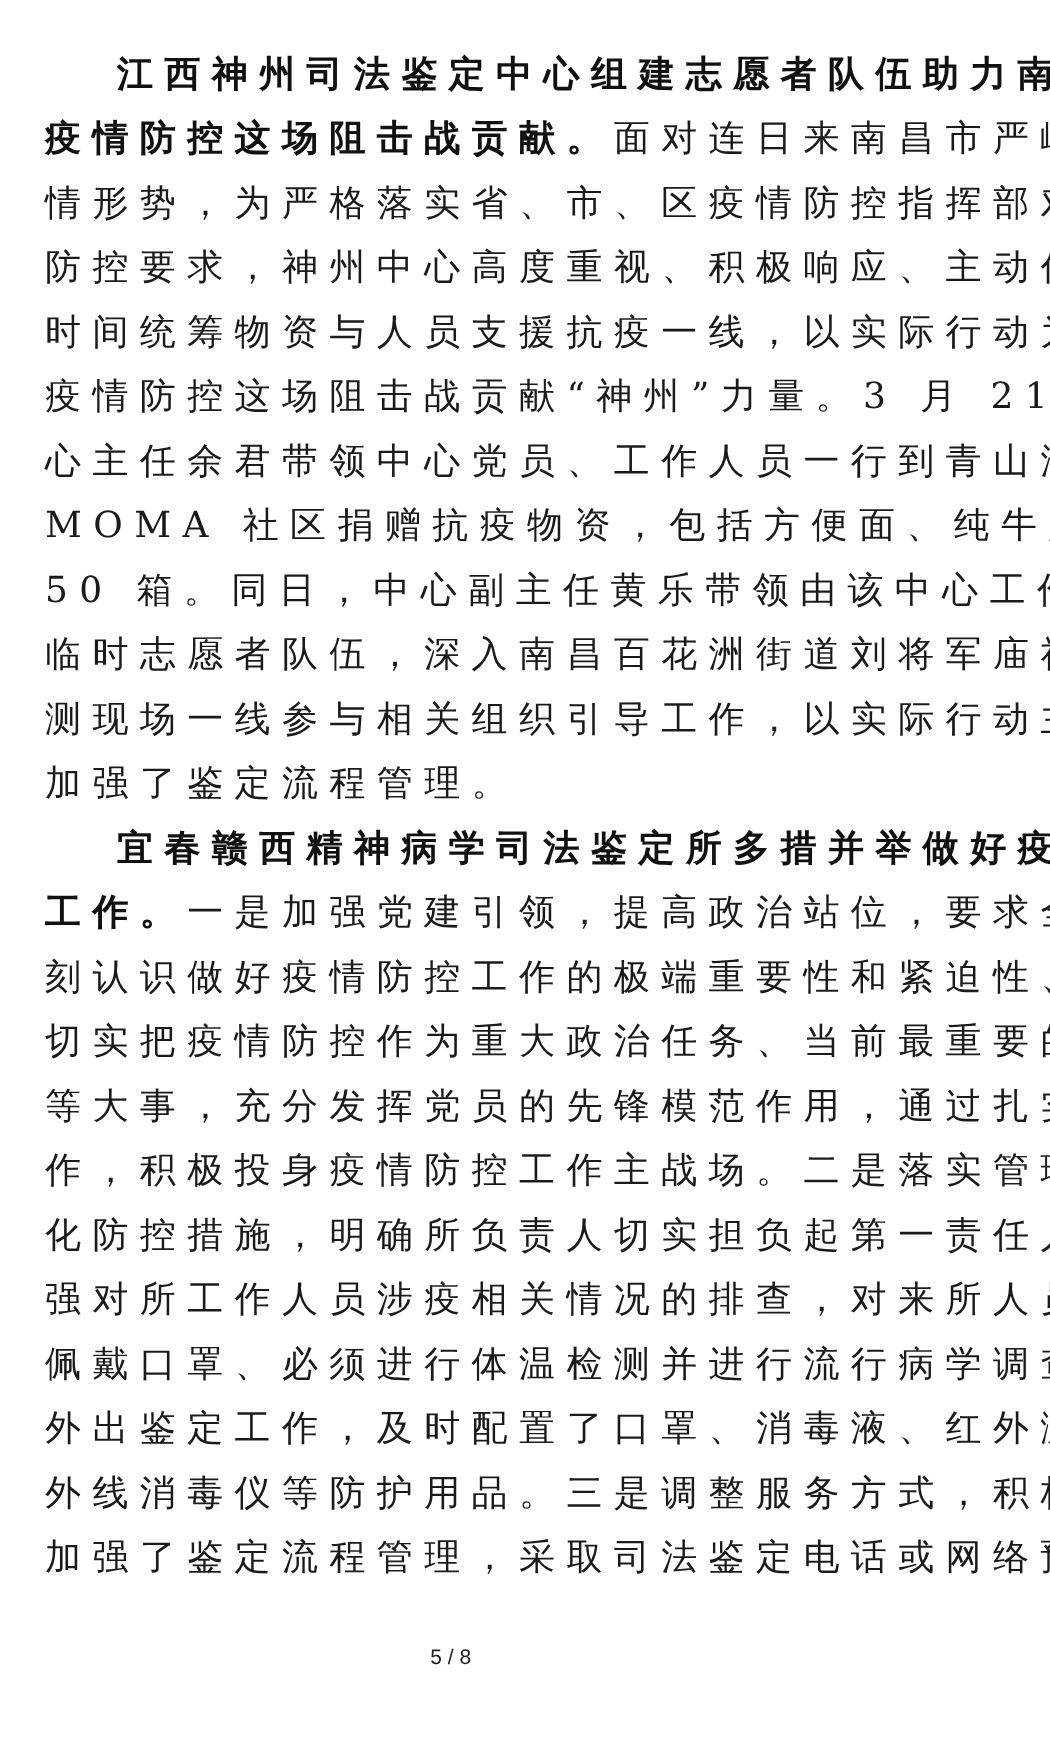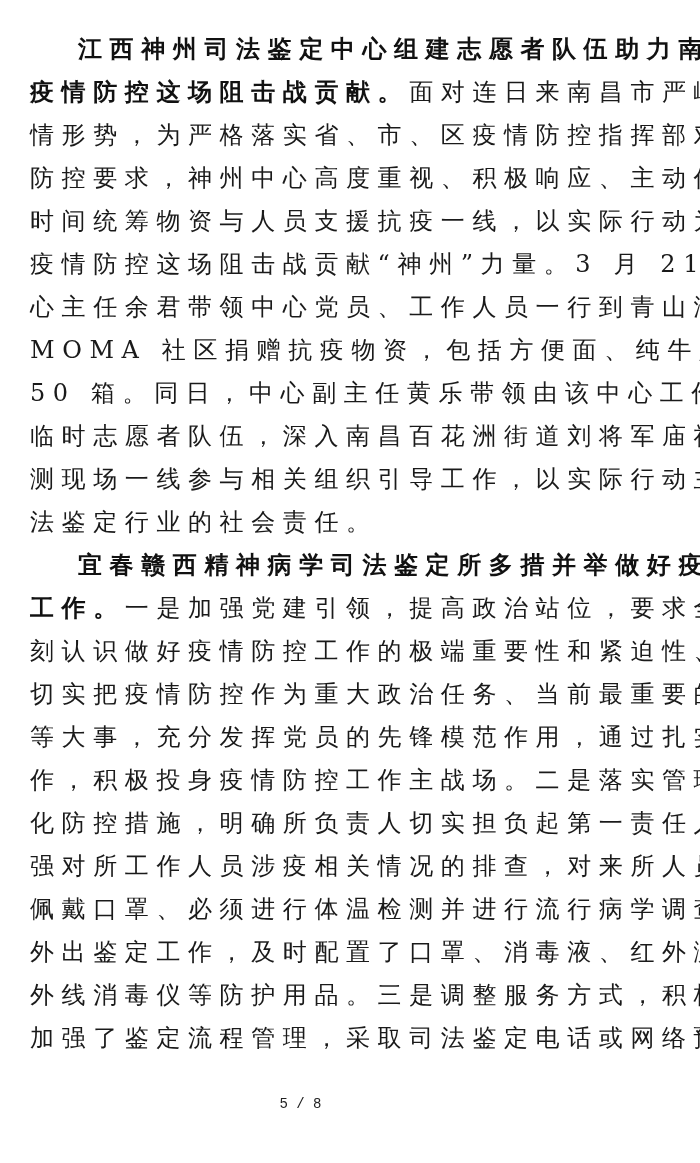--- a/index.html
+++ b/index.html
@@ -8,41 +8,41 @@
     position: absolute; left: 30px; top: 28px; width: 636px;
     font-family: "DejaVu Serif", "Liberation Serif", serif;
     font-size: 24px; line-height: 43px; color: #1a1a1a;
     letter-spacing: 7.6px;
   }
   .line { display: block; white-space: nowrap; }
   .line.indent { padding-left: 48px; }
   .b { font-weight: bold; font-family: "DejaVu Sans", "Liberation Sans", sans-serif; color:#111; }
   .footer {
     position: absolute; top: 1096px; left: 0; width: 601px; text-align: center;
-    font-family: Liberation Mono, monospace; font-size: 14px; color: #222;
+    font-family: Liberation Sans, sans-serif; font-size: 14px; color: #222;
   }
 </style>
 </head>
 <body>
 
 <div class="page">
 
   <div class="paragraph">
     <span class="line indent"><span class="b">江西神州司法鉴定中心组建志愿者队伍助力南昌疫情</span></span>
     <span class="line"><span class="b">疫情防控这场阻击战贡献。</span><span>面对连日来南昌市严峻的新冠疫</span></span>
     <span class="line">情形势，为严格落实省、市、区疫情防控指挥部对当前疫情</span>
     <span class="line">防控要求，神州中心高度重视、积极响应、主动作为，第一</span>
     <span class="line">时间统筹物资与人员支援抗疫一线，以实际行动为共同打赢</span>
     <span class="line">疫情防控这场阻击战贡献“神州”力量。3 月 21 日，神州中</span>
     <span class="line">心主任余君带领中心党员、工作人员一行到青山湖区满庭春</span>
     <span class="line">MOMA 社区捐赠抗疫物资，包括方便面、纯牛奶、八宝粥各</span>
     <span class="line">50 箱。同日，中心副主任黄乐带领由该中心工作人员组建的</span>
     <span class="line">临时志愿者队伍，深入南昌百花洲街道刘将军庙社区核酸检</span>
     <span class="line">测现场一线参与相关组织引导工作，以实际行动主动承担司</span>
-    <span class="line">法鉴定行业的社会责任。</span>
+    <span class="line">加强了鉴定流程管理。</span>
   </div>
 
   <div class="paragraph">
     <span class="line indent"><span class="b">宜春赣西精神病学司法鉴定所多措并举做好疫情防控</span></span>
     <span class="line"><span class="b">工作。</span><span>一是加强党建引领，提高政治站位，要求全体党员深</span></span>
     <span class="line">刻认识做好疫情防控工作的极端重要性和紧迫性、严峻性，</span>
     <span class="line">切实把疫情防控作为重大政治任务、当前最重要的工作和头</span>
     <span class="line">等大事，充分发挥党员的先锋模范作用，通过扎实有效的工</span>
     <span class="line">作，积极投身疫情防控工作主战场。二是落实管理责任，强</span>
     <span class="line">化防控措施，明确所负责人切实担负起第一责任人职责，加</span>

